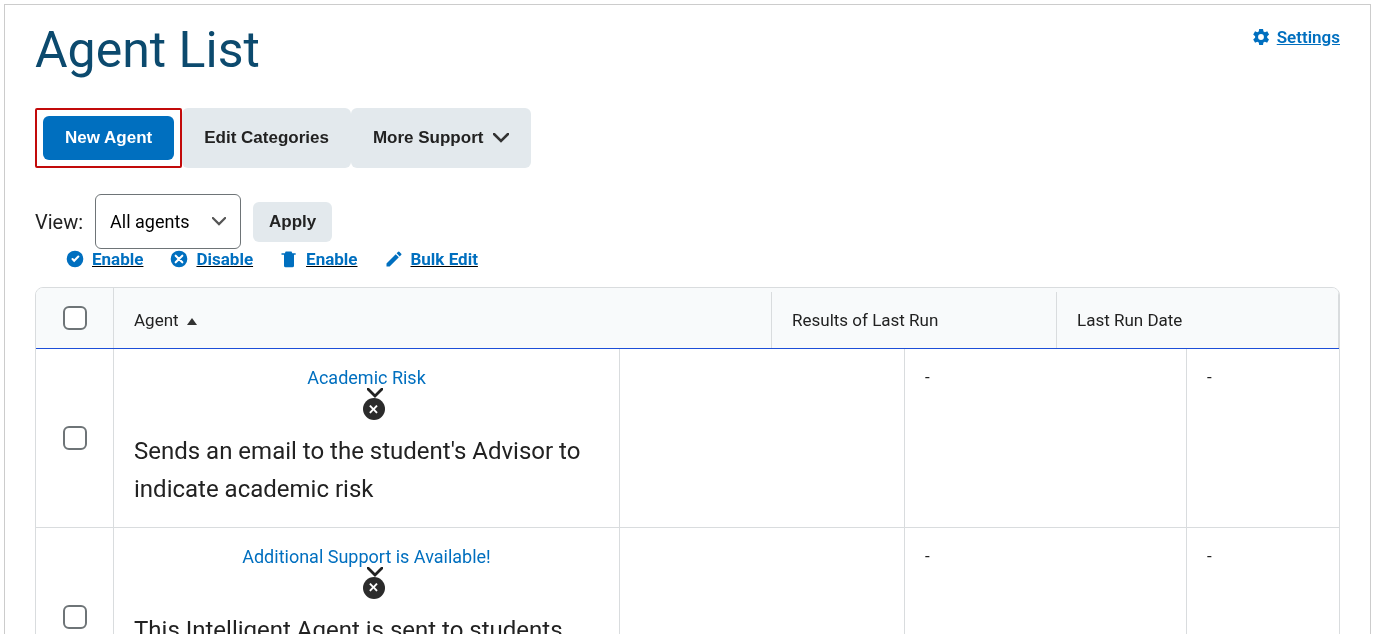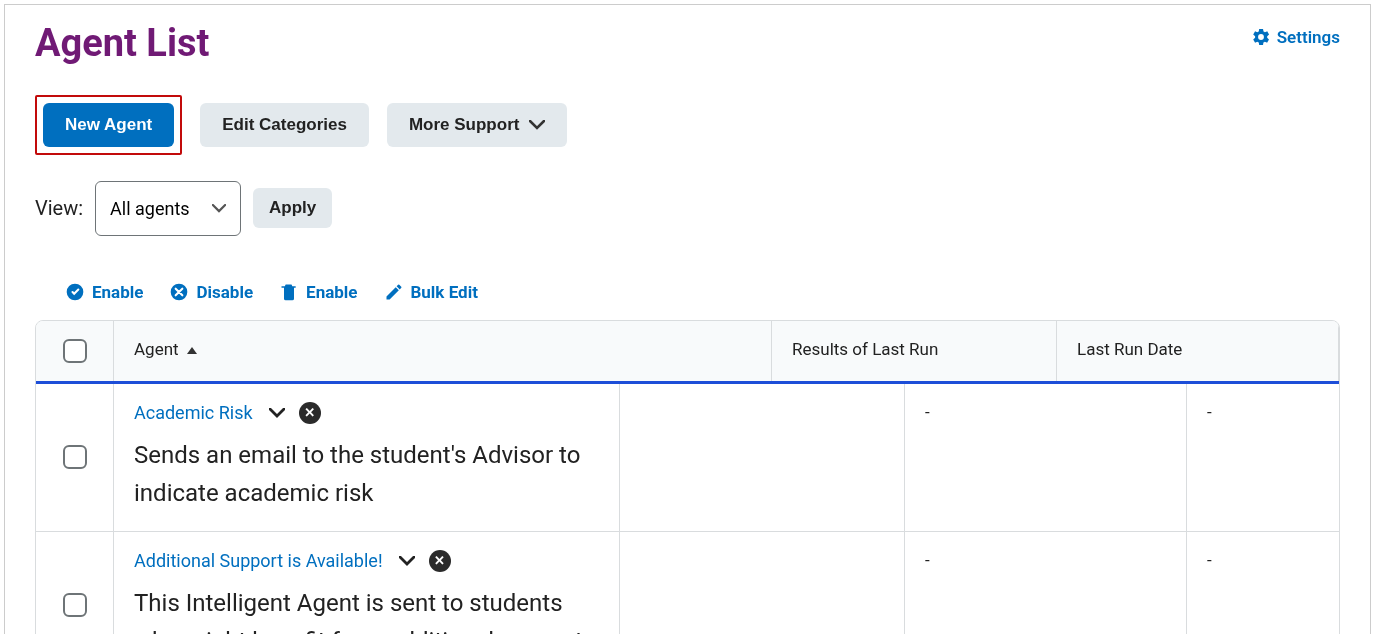--- a/index.html
+++ b/index.html
@@ -14,41 +14,40 @@
       min-height: 626px;
       width: 1367px;
       position: relative;
     }
     .header-row {
       display: flex;
       justify-content: space-between;
       align-items: flex-start;
     }
     .page-title {
-      font-size: 38px;
-      font-weight: 700;
-      color: #701a75;
+      font-size: 50px;
+      font-weight: 400;
+      color: #0c4a6e;
       line-height: 1.1;
     }
     .settings-link {
       display: flex;
       align-items: center;
       gap: 6px;
       color: #006fbf;
       font-weight: 600;
       font-size: 17px;
       cursor: pointer;
       margin-top: 4px;
+      text-decoration: underline;
     }
     .settings-link svg { width: 20px; height: 20px; fill: #006fbf; }
     .toolbar {
       display: flex;
-      gap: 18px;
       margin-top: 30px;
-      align-items: center;
     }
     .highlight-box {
       border: 2px solid #c20a0a;
       padding: 6px;
       border-radius: 2px;
       display: inline-block;
     }
     .btn {
       border: none;
       border-radius: 6px;
@@ -79,22 +78,22 @@
       width: 146px;
       display: flex;
       justify-content: space-between;
       align-items: center;
       cursor: pointer;
       background: #fff;
     }
     .bulk-actions {
       display: flex;
       gap: 26px;
-      margin-top: 46px;
       margin-left: 30px;
+      text-decoration: underline;
     }
     .bulk-action {
       display: flex;
       align-items: center;
       gap: 7px;
       color: #006fbf;
       font-weight: 700;
       font-size: 17px;
       cursor: pointer;
     }
@@ -102,21 +101,22 @@
     .table {
       margin-top: 18px;
       border: 1px solid #d9dcde;
       border-radius: 8px;
       overflow: hidden;
       width: 100%;
     }
     .thead {
       display: flex;
       background: #f8fafb;
-      border-bottom: 3px solid #1d4ed8;
+      border-bottom: 1px solid #1d4ed8;
+      align-items: flex-end;
     }
     .th, .td {
       padding: 18px 20px;
       font-size: 17px;
       color: #222;
     }
     .th { font-weight: 400; }
     .col-check { width: 78px; display:flex; align-items:center; justify-content:center; border-right: 1px solid #d9dcde;}
     .col-agent { flex: 1; border-right: 1px solid #d9dcde;}
     .col-results { width: 285px; border-right: 1px solid #d9dcde;}
@@ -173,21 +173,21 @@
       margin-left: 14px;
       vertical-align: middle;
       cursor: pointer;
     }
     .x-circle::before {
       content: "✕";
       color: #fff;
       font-size: 13px;
       font-weight: 700;
     }
-    .agent-head { display: flex; align-items: center; }
+    .agent-head { display: flex; align-items: center; flex-direction: column; }
   </style>
 </head>
 <body>
 
 <div class="page">
 
   <div class="header-row">
     <h1 class="page-title">Agent List</h1>
     <div class="settings-link">
       <svg viewBox="0 0 24 24">

